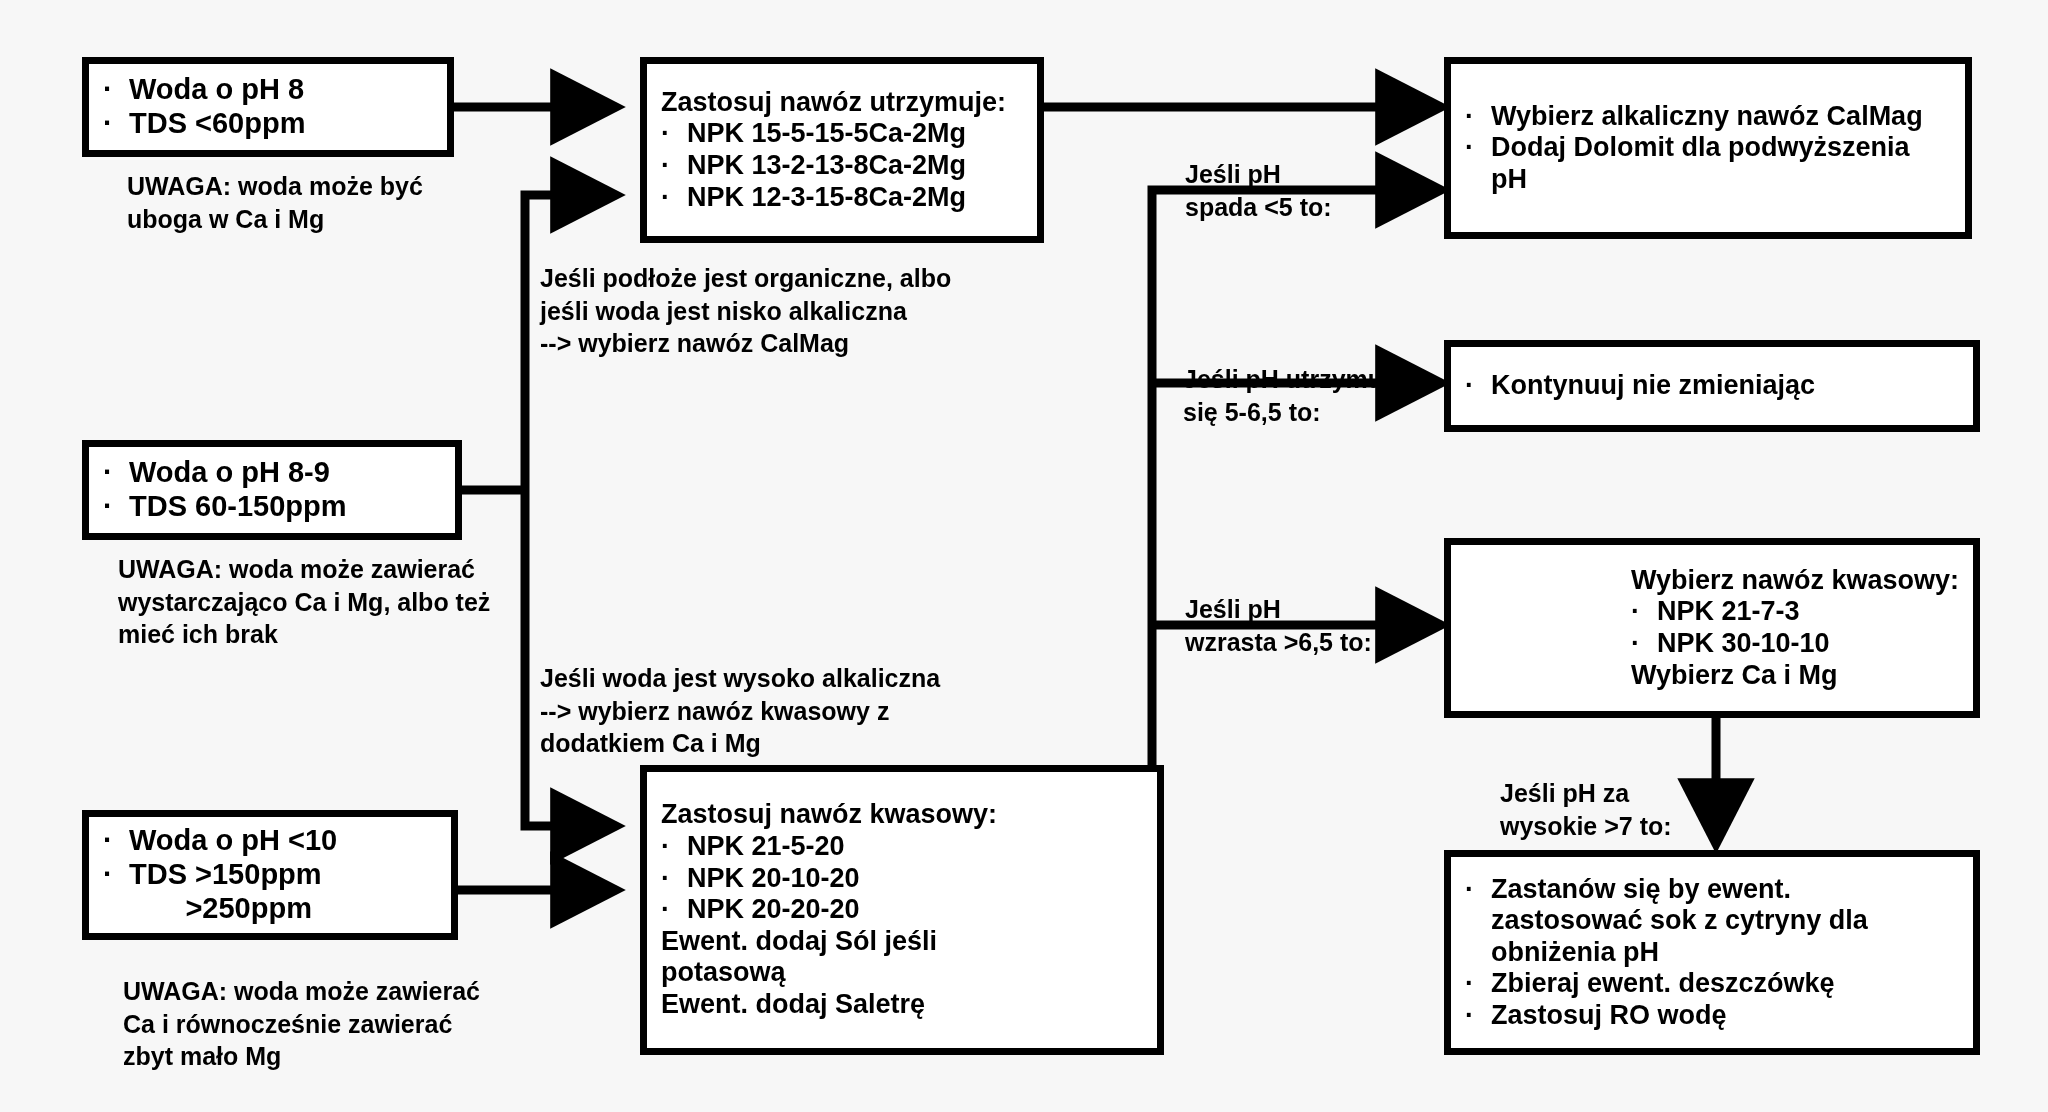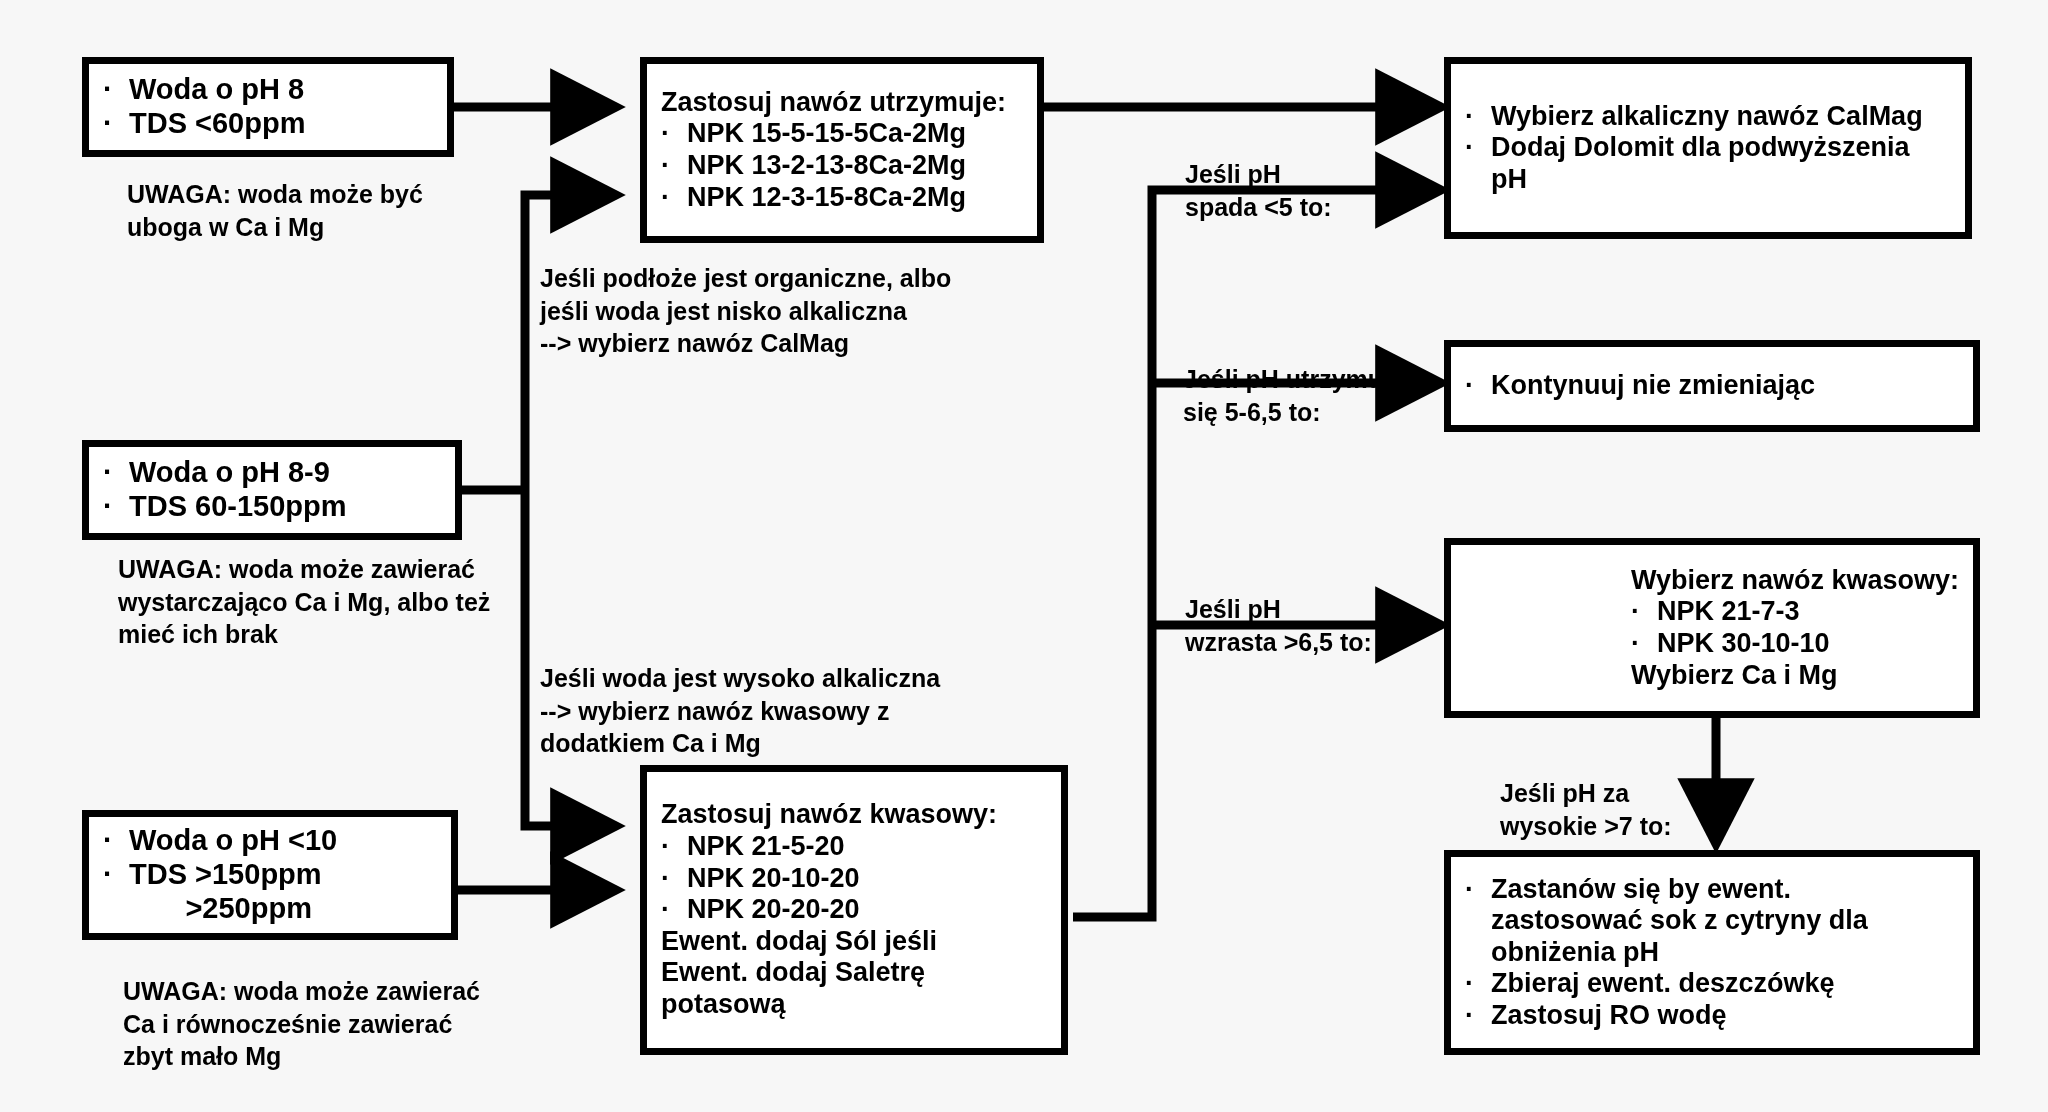--- a/index.html
+++ b/index.html
@@ -109,21 +109,21 @@
       <div class="bullet-line">
         <span class="dot">·</span>
         <span class="txt">Woda o pH 8</span>
       </div>
       <div class="bullet-line">
         <span class="dot">·</span>
         <span class="txt">TDS &lt;60ppm</span>
       </div>
     </div>
   </div>
-  <div class="note" style="left:127px; top:170px; width:350px; font-size:25px;margin-top:8px;">UWAGA: woda może być
+  <div class="note" style="left:127px; top:170px; width:350px; font-size:25px;">UWAGA: woda może być
 uboga w Ca i Mg</div>
 
   <div class="box" style="left:82px; top:440px; width:380px; height:100px; font-size:29px;">
     <div class="inner">
       <div class="bullet-line">
         <span class="dot">·</span>
         <span class="txt">Woda o pH 8-9</span>
       </div>
       <div class="bullet-line">
         <span class="dot">·</span>
@@ -174,38 +174,38 @@
   </div>
 
   <div class="note" style="left:540px; top:262px; width:460px; font-size:25px;">Jeśli podłoże jest organiczne, albo
 jeśli woda jest nisko alkaliczna
 --&gt; wybierz nawóz CalMag</div>
 
   <div class="note" style="left:540px; top:662px; width:460px; font-size:25px;">Jeśli woda jest wysoko alkaliczna
 --&gt; wybierz nawóz kwasowy z
 dodatkiem Ca i Mg</div>
 
-  <div class="box" style="left:640px; top:765px; width:428px; height:290px; font-size:27px;">
+  <div class="box" style="left:640px; top:765px; width:524px; height:290px; font-size:27px;">
     <div class="inner">
       <div class="line">Zastosuj nawóz kwasowy:</div>
       <div class="bullet-line">
         <span class="dot">·</span>
         <span class="txt">NPK 21-5-20</span>
       </div>
       <div class="bullet-line">
         <span class="dot">·</span>
         <span class="txt">NPK 20-10-20</span>
       </div>
       <div class="bullet-line">
         <span class="dot">·</span>
         <span class="txt">NPK 20-20-20</span>
       </div>
       <div class="line">Ewent. dodaj Sól jeśli</div>
+      <div class="line">potasową</div>
       <div class="line">Ewent. dodaj Saletrę</div>
-      <div class="line">potasową</div>
     </div>
   </div>
 
   <div class="edge-label" style="left:1185px; top:158px; width:260px; font-size:25px;">Jeśli pH
 spada &lt;5 to:</div>
 
   <div class="edge-label" style="left:1183px; top:363px; width:280px; font-size:25px;">Jeśli pH utrzymuje
 się 5-6,5 to:</div>
 
   <div class="edge-label" style="left:1185px; top:593px; width:270px; font-size:25px;">Jeśli pH

